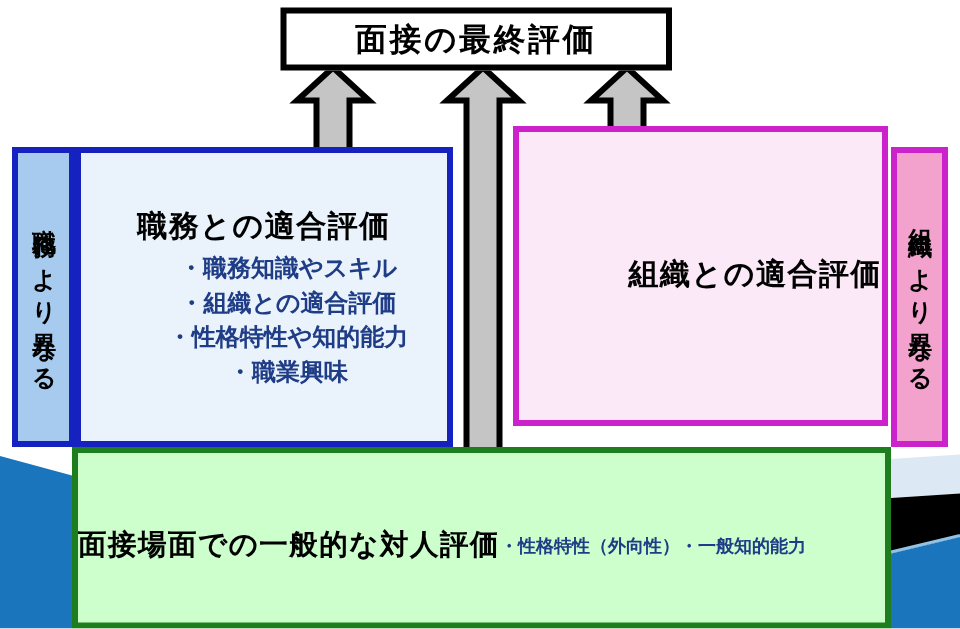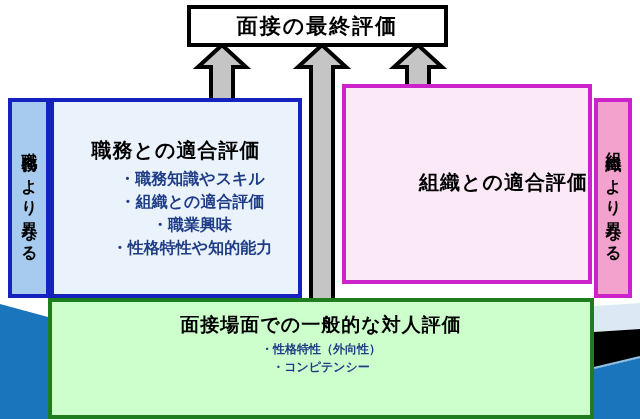--- a/index.html
+++ b/index.html
@@ -51,21 +51,21 @@
   }
   .right-box {
     left:342px; top:84px; width:250px; height:200px;
     background:var(--right-box-bg); border:4px solid var(--magenta-border);align-items:flex-end;
   }
 
   
   .bottom-box {
     left:48px; top:298px; width:546px; height:121px;
     background:var(--green-box-bg); border:4px solid var(--green-border);
-    display:flex; flex-direction:column; align-items:center; justify-content:flex-start;
+    display:flex; flex-direction:row; align-items:center; justify-content:flex-start;
     padding-top:10px; text-align:center;
   }
   .bottom-box .title { font-size:19px; font-weight:bold; color:#000; letter-spacing:1px; margin-bottom:2px; }
   .bottom-box .bullet { font-size:12px; font-weight:bold; color:var(--bullet-text); line-height:1.5; }
 </style>
 </head>
 <body>
 
 <div class="stage">
 
@@ -88,31 +88,31 @@
   </div>
 
   <div class="box strip left-strip">
     <span class="vtext">職務により異なる</span>
   </div>
 
   <div class="box eval-box left-box">
     <div class="title">職務との適合評価</div>
     <div class="bullet">・職務知識やスキル</div>
     <div class="bullet">・組織との適合評価</div>
+    <div class="bullet">・性格特性や知的能力</div>
     <div class="bullet">・職業興味</div>
-    <div class="bullet">・性格特性や知的能力</div>
   </div>
 
   <div class="box eval-box right-box">
     <div class="title">組織との適合評価</div>
   </div>
 
   <div class="box strip right-strip">
     <span class="vtext">組織により異なる</span>
   </div>
 
   <div class="box bottom-box">
     <div class="title">面接場面での一般的な対人評価</div>
     <div class="bullet">・性格特性（外向性）</div>
-    <div class="bullet">・コンピテンシー</div>
+    <div class="bullet">・一般知的能力</div>
   </div>
 
 </div>
 
 </body></html>

